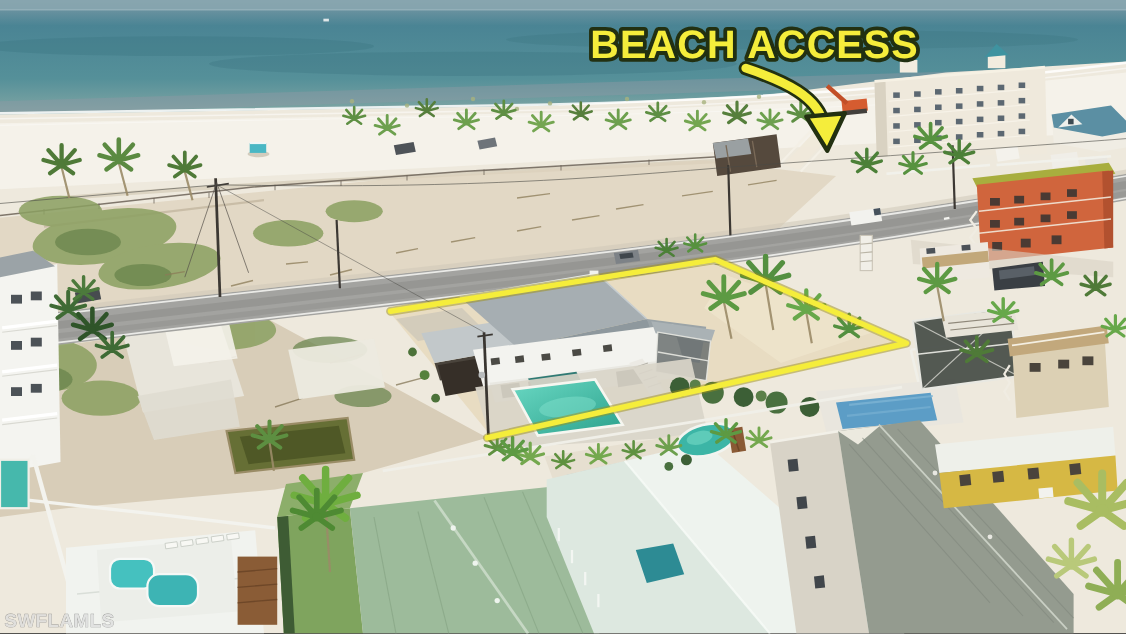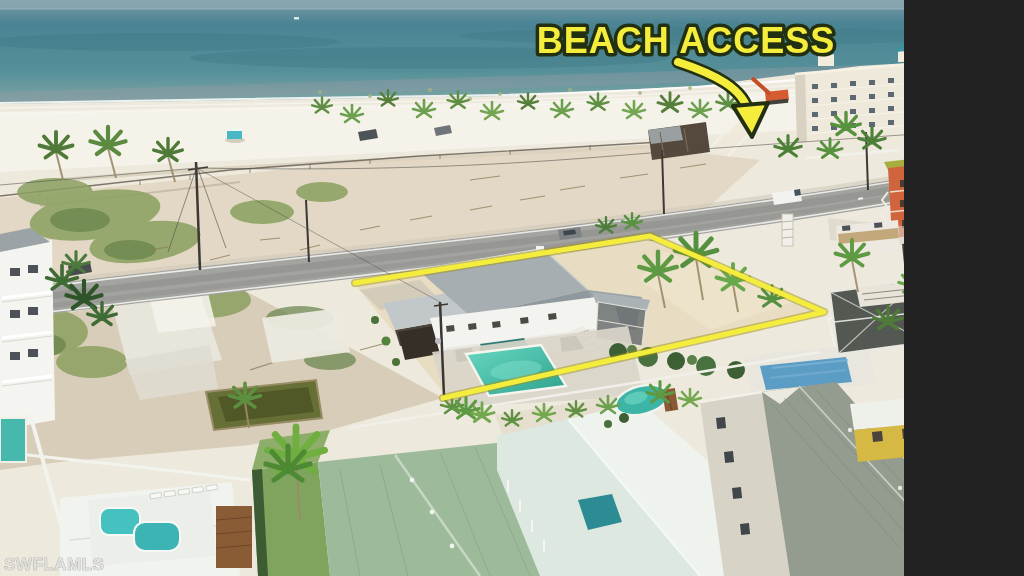--- a/index.html
+++ b/index.html
@@ -1,17 +1,17 @@
 <!DOCTYPE html>
 <html><head>
 <meta charset="utf-8">
 <style>
   html,body{margin:0;padding:0;background:#222;}
   .stage{
-    position:relative;width:904px;height:576px;overflow:hidden;
+    position:relative;width:1024px;height:576px;overflow:hidden;
     font-family:"Liberation Sans","DejaVu Sans",sans-serif;
   }
   .stage svg{display:block;width:1024px;height:576px;}
   text{font-family:"Liberation Sans","DejaVu Sans",sans-serif;}
   .ba-label{font-weight:bold;font-size:36px;letter-spacing:1px;}
   .wm{font-weight:bold;font-size:17px;letter-spacing:.5px;opacity:.72;}
 </style>
 </head>
 <body>
 

